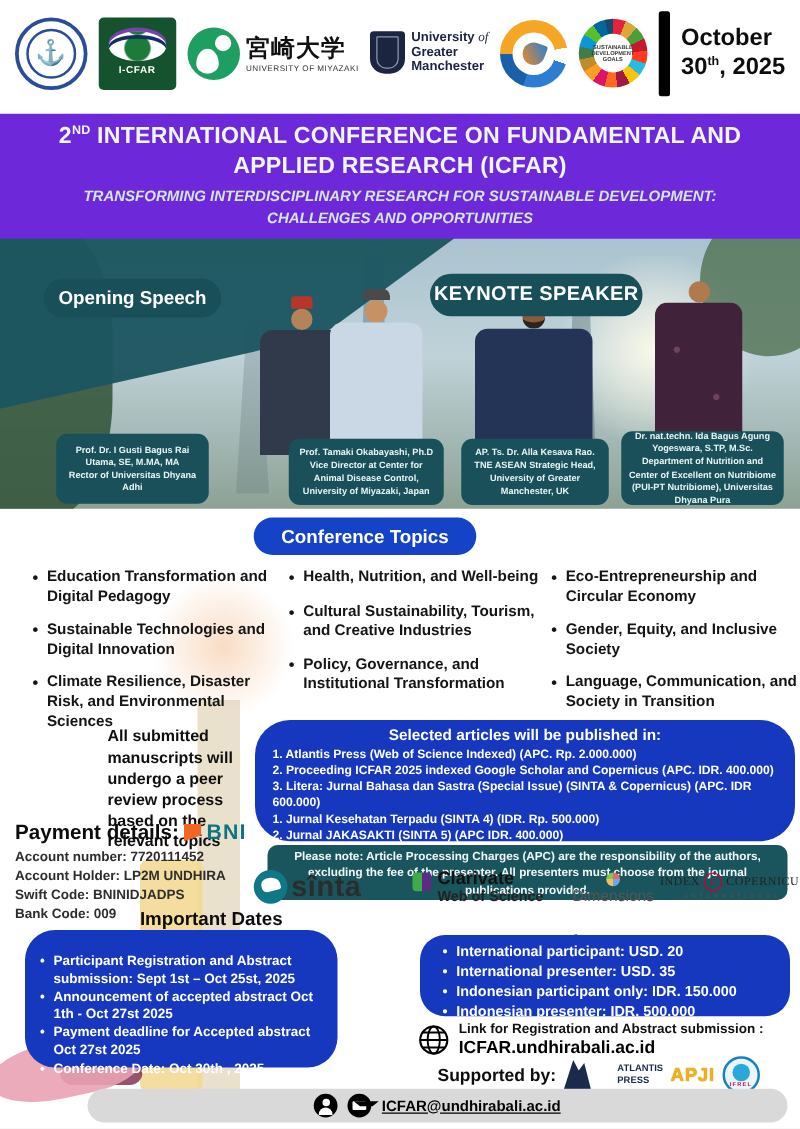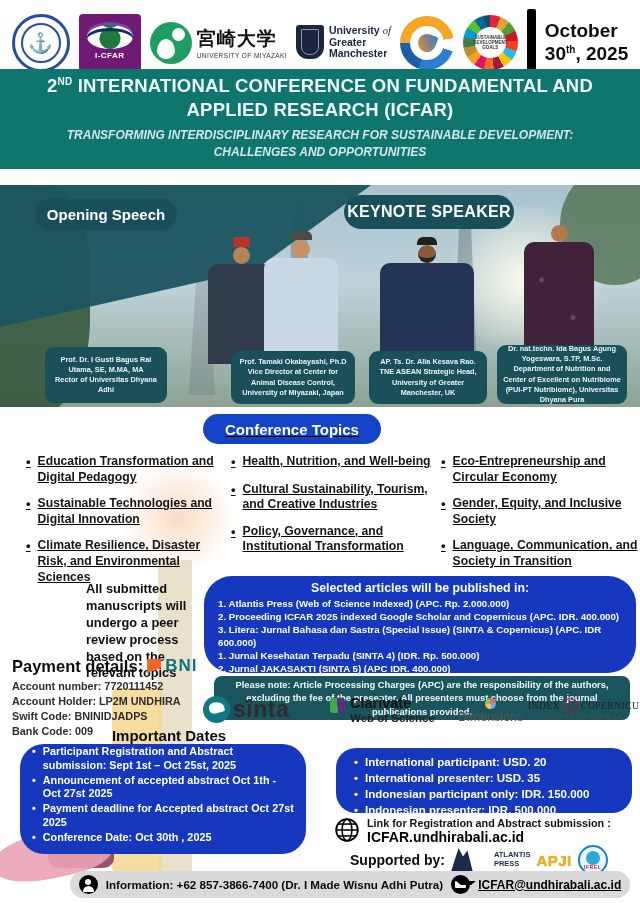--- a/index.html
+++ b/index.html
@@ -17,21 +17,21 @@
     background-image:radial-gradient(circle at 30% 30%, #a84a6d 3px, transparent 4px), radial-gradient(circle at 70% 60%, #a84a6d 3px, transparent 4px); }
   .deco-pink { left:-8px; top:832px; width:120px; height:46px; background:#e9a2b2; opacity:.9;
     border-radius:50% 60% 40% 50%; transform:rotate(-12deg); }
 
   
   .header { position:absolute; top:0; left:0; width:640px; height:85px; background:#fff;
     display:flex; align-items:center; justify-content:center; gap:9px; padding:0 8px; z-index:2; }
   .seal { width:58px; height:58px; border-radius:50%; border:3px solid #2a4d9b; display:flex; align-items:center; justify-content:center; }
   .seal-inner { width:40px; height:40px; border-radius:50%; border:2px solid #2a4d9b; color:#2a4d9b; font-size:20px;
     display:flex; align-items:center; justify-content:center; font-weight:bold; }
-  .icfar-box { width:62px; height:58px; background:#701a75; border-radius:4px; display:flex; flex-direction:column; align-items:center; justify-content:center; gap:2px; }
+  .icfar-box { width:62px; height:58px; background:#14532d; border-radius:4px; display:flex; flex-direction:column; align-items:center; justify-content:center; gap:2px; }
   .icfar-eye { width:46px; height:24px; background:#fff; border-radius:50%; position:relative; overflow:hidden;
     border-top:3px solid transparent;
     background-image:radial-gradient(circle at 50% 50%, #1c7a3a 10px, #fff 11px);
     box-shadow:0 -3px 0 #7a3fb0, 0 3px 0 #103060 inset; }
   .icfar-label { color:#fff; font-size:8px; font-weight:bold; letter-spacing:.5px; }
   .miyazaki { display:flex; align-items:center; gap:5px; }
   .miyazaki-mark { width:42px; height:42px; border-radius:50%; background:#1f9e62; position:relative; }
   .miyazaki-mark::before { content:""; position:absolute; right:7px; top:6px; width:13px; height:13px; background:#fff; border-radius:50%; }
   .miyazaki-mark::after { content:""; position:absolute; left:7px; bottom:5px; width:18px; height:20px; background:#fff; border-radius:50% 50% 50% 50% / 60% 60% 40% 40%; }
   .miyazaki-text { display:flex; flex-direction:column; }
@@ -50,52 +50,52 @@
   .sdg { width:55px; height:55px; border-radius:50%;
     background:conic-gradient(#e5243b 0 6%,#dda63a 6% 12%,#4c9f38 12% 18%,#c5192d 18% 24%,#ff3a21 24% 30%,#26bde2 30% 36%,#fcc30b 36% 42%,#a21942 42% 48%,#fd6925 48% 54%,#dd1367 54% 60%,#fd9d24 60% 66%,#bf8b2e 66% 72%,#3f7e44 72% 78%,#0a97d9 78% 84%,#56c02b 84% 90%,#00689d 90% 96%,#19486a 96% 100%);
     display:flex; align-items:center; justify-content:center; }
   .sdg-core { width:31px; height:31px; background:#fff; border-radius:50%; display:flex; align-items:center; justify-content:center;
     font-size:4.5px; color:#333; text-align:center; font-weight:bold; }
   .date-divider { width:9px; height:68px; background:#000; border-radius:2px; }
   .date-block { font-size:19px; font-weight:bold; color:#0d0d0d; line-height:1.2; }
   .date-block sup { font-size:10px; }
 
   
-  .title-band { position:absolute; top:69px; left:0; width:640px; height:100px; background:#0f766e;
+  .title-band { position:absolute; top:91px; left:0; width:640px; height:100px; background:#6d28d9;
     display:flex; flex-direction:column; align-items:center; justify-content:center; padding:4px 30px 8px; z-index:2; }
   .title-main { color:#eef6f6; font-size:18.5px; font-weight:bold; text-align:center; line-height:1.3; letter-spacing:.2px; }
   .title-main sup { font-size:10px; }
   .title-sub { color:#d2e6e7; font-size:12px; font-weight:bold; font-style:italic; text-align:center; line-height:1.35; margin-top:5px; }
 
   
   .strip { position:absolute; top:185px; left:0; width:640px; height:222px; overflow:hidden;
     background:linear-gradient(180deg,#a9c2cf 0%,#bfd2d8 45%,#9fb3ae 80%,#8da294 100%); z-index:1; }
   .strip-sun { position:absolute; right:30px; top:20px; width:170px; height:150px;
     background:radial-gradient(circle, rgba(255,252,235,.95), rgba(255,252,235,0) 70%); }
   .temple { position:absolute; background:rgba(92,115,120,.45); }
   .t1 { left:270px; top:20px; width:58px; height:180px; clip-path:polygon(28% 100%,38% 0,62% 0,72% 100%); }
   .t2 { left:440px; top:40px; width:50px; height:160px; clip-path:polygon(25% 100%,38% 0,62% 0,75% 100%); }
   .t3 { left:180px; top:70px; width:44px; height:140px; clip-path:polygon(20% 100%,40% 0,60% 0,80% 100%); opacity:.6; }
   .foliage { position:absolute; border-radius:50%; }
   .f-left { left:-40px; top:-10px; width:130px; height:240px; background:#35563c; opacity:.9; border-radius:0 40% 40% 0; }
   .f-right { right:-30px; top:-20px; width:110px; height:120px; background:#4a6b4a; opacity:.75; }
   .strip-diagonal { position:absolute; inset:0; background:#1C5560; clip-path:polygon(0 0,58% 0,40% 38%,0 64%); opacity:.96; }
   .speaker-pill { position:absolute; background:#194F58; color:#fff; font-weight:bold;
-    display:flex; align-items:center; justify-content:center; border-radius:17px; z-index:3; }
+    display:flex; align-items:center; justify-content:center; border-radius:17px; z-index:3;margin-top:24px; }
   .pill-opening { left:35px; top:14px; width:142px; height:31px; font-size:15px; }
   .pill-keynote { left:344px; top:10px; width:170px; height:34px; font-size:16px; letter-spacing:.3px; }
   .speaker { position:absolute; z-index:2; display:flex; flex-direction:column; align-items:center; }
   .head { border-radius:50%; }
   .body { border-radius:10px 10px 0 0; }
   .caption { position:absolute; background:#19505A; border-radius:9px; color:#e9f6f6; z-index:3;
     display:flex; flex-direction:column; align-items:center; justify-content:center; text-align:center;
     font-size:7.3px; line-height:1.4; padding:4px 5px; font-weight:600; }
 
   
-  .topics { position:absolute; top:407px; left:0; width:584px; z-index:1;text-decoration:underline; }
+  .topics { position:absolute; top:407px; left:0; width:584px; z-index:1; }
   .topics-pill { width:178px; height:30px; margin:7px auto 8px; background:#1443C8; border-radius:16px;
     color:#fff; font-size:15px; font-weight:bold; display:flex; align-items:center; justify-content:center; }
   .topics-grid { display:grid; grid-template-columns:195px 200px 205px; column-gap:10px; padding:2px 18px 0 26px; }
   .topic-col { display:flex; flex-direction:column; gap:11px; }
   .topic-item { display:flex; gap:7px; font-size:12.2px; font-weight:bold; color:#151515; line-height:1.28; }
   .topic-item::before { content:"•"; font-size:13px; }
 
   
   .mid { position:absolute; top:576px; left:0; width:640px; height:148px; z-index:1; }
   .manuscript { position:absolute; left:86px; top:5px; width:130px; font-size:12.8px; font-weight:800; color:#0e0e0e; line-height:1.32; }
@@ -134,27 +134,27 @@
   .cop-mark { width:15px; height:15px; border-radius:50%; border:1.5px solid #c03; color:#c03; font-size:8px;
     display:flex; align-items:center; justify-content:center; }
   .cop-name { font-size:9.5px; color:#222; letter-spacing:.5px; }
   .cop-sub { font-size:5.5px; color:#555; letter-spacing:2.5px; margin-top:1px; }
 
   
   .sec-heading { position:absolute; font-size:15px; font-weight:800; color:#0d0d0d; text-align:center; z-index:1; }
   .h-dates { top:727px; left:22px; width:294px; }
   .h-fee { top:745px; left:338px; width:292px; }
   .bluebox { position:absolute; background:#1638BF; z-index:1; }
-  .datesbox { top:744px; left:20px; width:286px; height:110px; border-radius:24px; padding:1px 10px 6px 12px; }
+  .datesbox { top:744px; left:20px; width:250px; height:110px; border-radius:24px; padding:19px 10px 6px 12px; }
   .feebox { top:748px; left:336px; width:296px; height:65px; border-radius:20px; padding:7px 10px 5px 18px; }
   .bullet { display:flex; gap:7px; color:#fff; font-weight:bold; line-height:1.26; }
   .bullet::before { content:"•"; }
   .datesbox .bullet { font-size:10.8px; margin-bottom:1.5px; }
   .feebox .bullet { font-size:11.5px; margin-bottom:1.5px; }
-  .reg { position:absolute; top:817px; left:334px; display:flex; align-items:flex-start; gap:7px; z-index:1; }
+  .reg { position:absolute; top:817px; left:334px; display:flex; align-items:flex-end; gap:7px; z-index:1; }
   .globe-icon { width:26px; height:26px; flex:0 0 auto; }
   .reg-text { display:flex; flex-direction:column; }
   .reg-label { font-size:10.8px; font-weight:bold; color:#111; }
   .reg-url { font-size:14px; font-weight:bold; color:#000; }
   .supported { position:absolute; top:845px; left:350px; display:flex; align-items:center; gap:6px; z-index:2; }
   .supported-label { font-size:14px; font-weight:800; color:#0d0d0d; }
   .atlantis { display:flex; align-items:center; gap:21px; }
   .atlantis-mark { width:22px; height:24px; background:#1b2a4a; clip-path:polygon(0 100%,35% 0,55% 35%,75% 10%,100% 100%); }
   .atlantis-text { font-size:7.5px; font-weight:bold; color:#1b2a4a; line-height:1.15; }
   .apji { font-size:15px; font-weight:800; color:#f2b411; text-shadow:0 0 1px #9a6d00; letter-spacing:.5px; }
@@ -398,18 +398,17 @@
     </div>
     <span class="apji">APJI</span>
     <div class="ifrel">
       <div class="ifrel-globe"></div>
       <div class="ifrel-label">IFREL</div>
     </div>
   </div>
 
   <div class="footerbar">
     <div class="circle-icon person-icon"></div>
-    <span class="footer-info">Information: +62 857-3866-7400 (Dr. I Made Wisnu Adhi Putra)</span>
     <div class="circle-icon mail-icon"></div>
     <span class="footer-email">ICFAR@undhirabali.ac.id</span>
   </div>
 
 </div>
 
 </body></html>

